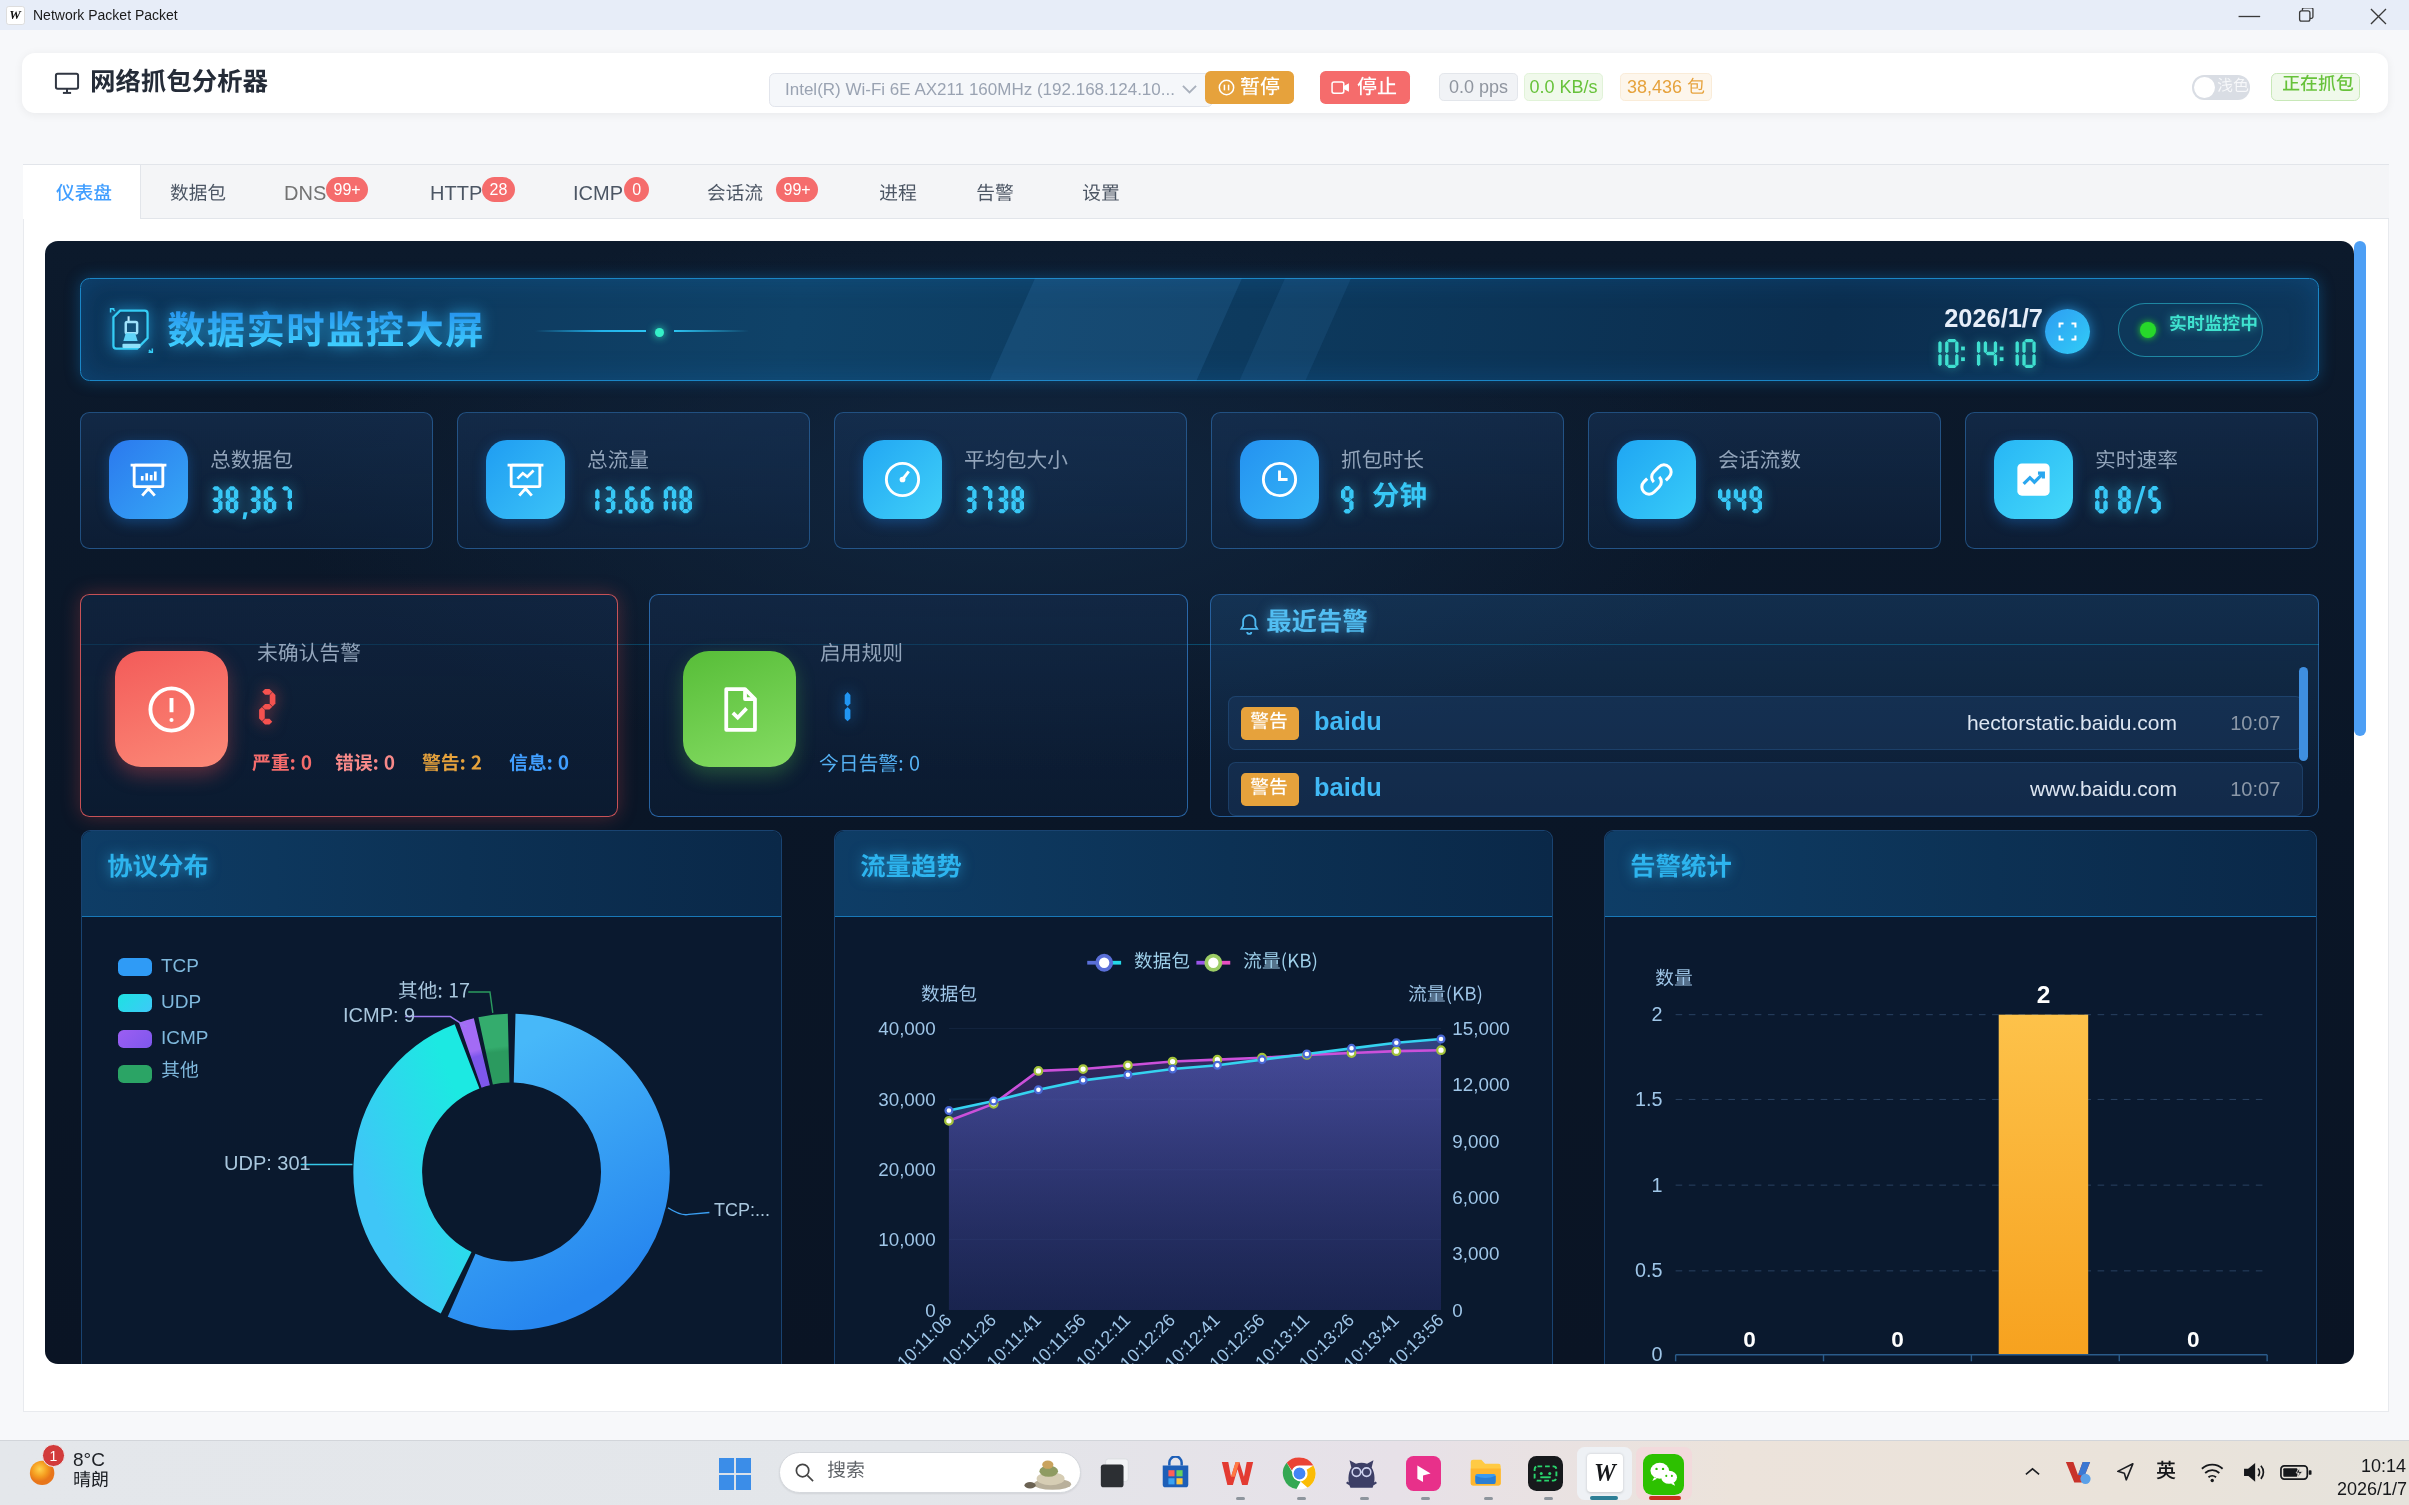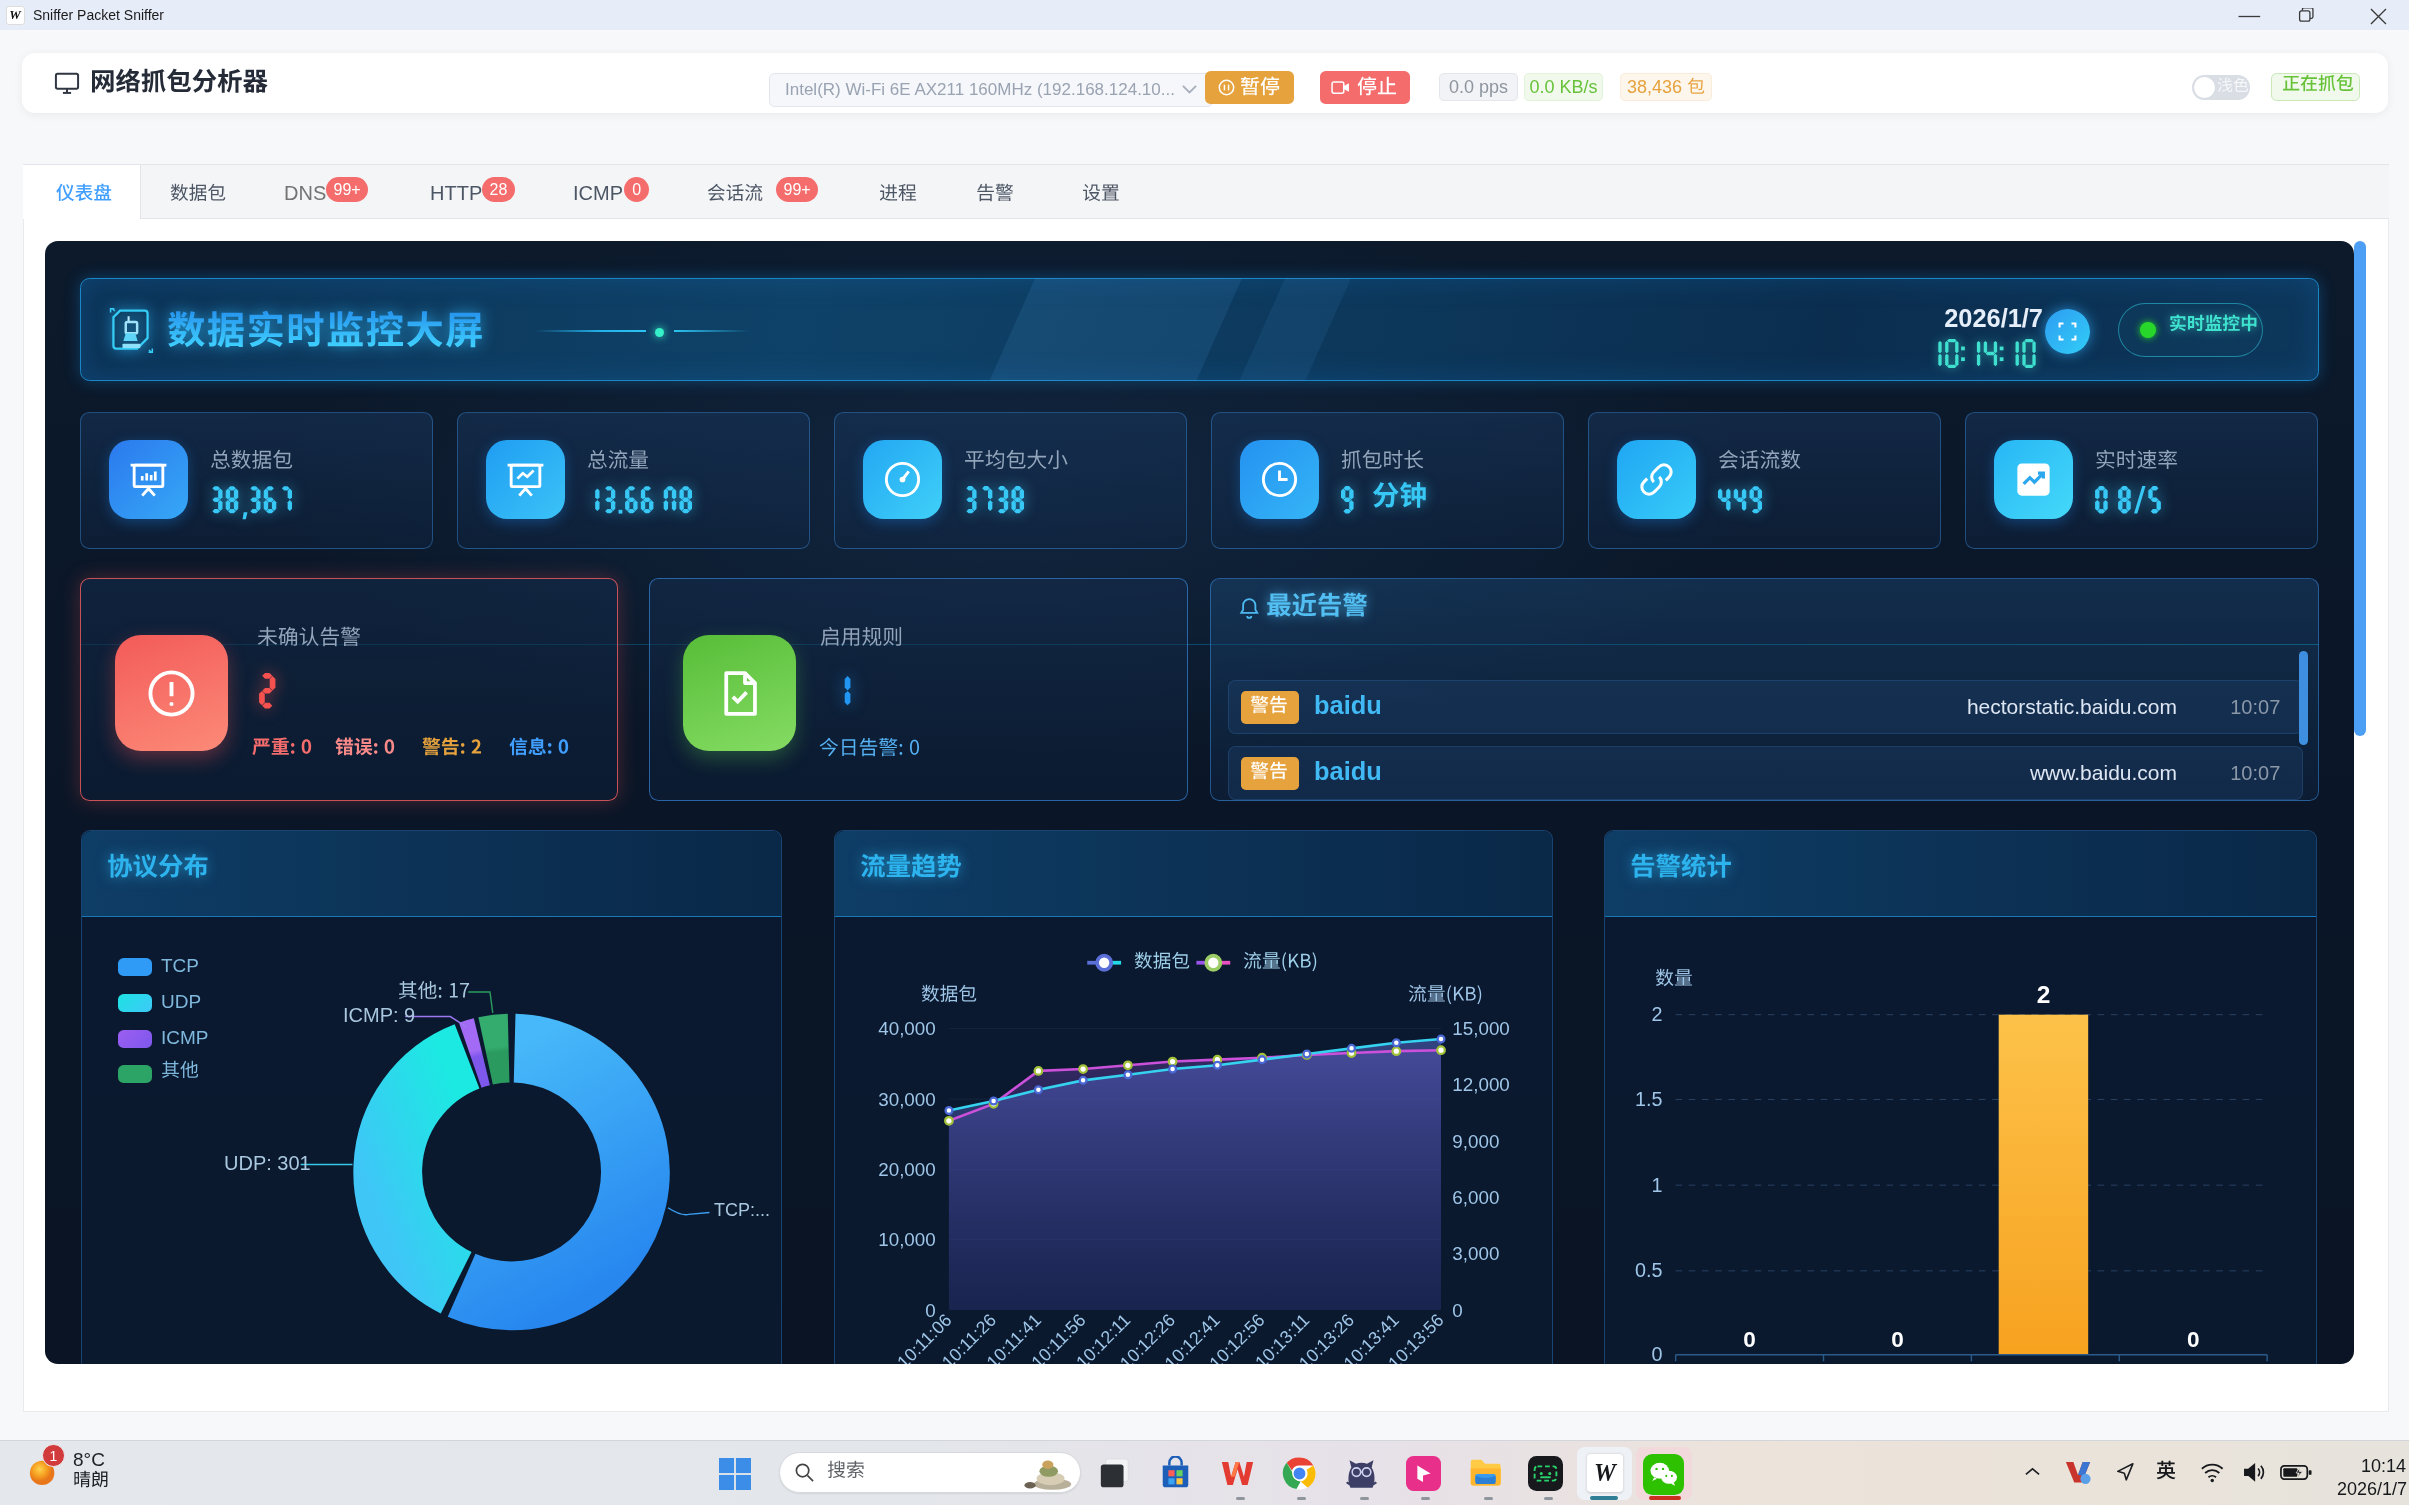--- a/index.html
+++ b/index.html
@@ -6,31 +6,31 @@
 #page{position:relative;width:2410px;height:1506px;background:#f7f8fa}
 #titlebar{position:absolute;left:0;top:0;width:2410px;height:30px;background:#e7edf8}
 #hcard{position:absolute;left:21.7px;top:53px;width:2366px;height:60px;background:#fff;border-radius:13px;box-shadow:0 1.9px 9.4px rgba(0,0,0,.06)}
 #tabs{position:absolute;left:22.6px;top:164px;width:2366px;height:55px;background:#f4f5f7;border-top:0.9px solid #e2e5ea;border-bottom:0.9px solid #e2e5ea}
 #activetab{position:absolute;left:0px;top:0px;width:118px;height:55px;background:#fff;border-right:0.9px solid #e2e5ea}
 #content{position:absolute;left:22.6px;top:219px;width:2366px;height:1193px;background:#fff;border-left:0.9px solid #e8eaee;border-right:0.9px solid #e8eaee;border-bottom:0.9px solid #e8eaee}
 #dash{position:absolute;left:45px;top:241px;width:2309px;height:1123px;border-radius:13px;overflow:hidden;background:radial-gradient(1224px 471px at 42% 22%,#11263f 0%,rgba(13,26,44,0) 60%),linear-gradient(180deg,#0c1a2c 0%,#0a1627 50%,#0a1424 100%)}
 #banner{position:absolute;left:35px;top:37px;width:2239px;height:103px;border-radius:9.4px;background:linear-gradient(100deg,#0c3357 0%,#0f4268 32%,#0d3a5e 52%,#0b2e4f 78%,#0d375c 100%);border:0.9px solid #1b86c6;box-shadow:0 0 15px rgba(20,140,220,.35), inset 0 0 28px rgba(20,120,200,.25);overflow:hidden}
 .statcard{position:absolute;top:171px;width:353px;height:137px;background:linear-gradient(180deg,rgba(25,56,96,.50),rgba(16,38,68,.42));border:0.9px solid rgba(58,138,216,.45);border-radius:9.4px}
 .sicon{position:absolute;left:28px;top:27px;width:79px;height:79px;border-radius:21px;display:flex;align-items:center;justify-content:center}
-.r2card{position:absolute;top:337px;height:223px;background:linear-gradient(180deg,rgba(22,48,84,.46),rgba(14,34,62,.40));border-radius:9.4px}
+.r2card{position:absolute;top:353px;height:223px;background:linear-gradient(180deg,rgba(22,48,84,.46),rgba(14,34,62,.40));border-radius:9.4px}
 .alertrow{position:absolute;left:17px;width:1075px;height:54px;background:rgba(28,62,104,.42);border:0.9px solid rgba(70,150,230,.18);border-radius:7.5px}
 .panel{position:absolute;top:589px;height:535px;background:rgba(11,30,54,.55);border:0.9px solid rgba(40,110,180,.5);border-radius:9.4px 9.4px 0 0;border-bottom:none}
 .phead{position:absolute;left:0;top:0;width:100%;height:86px;border-radius:9.4px 9.4px 0 0;background:linear-gradient(90deg,#0e3d66 0%,#0c3154 55%,#0a2848 100%);border-bottom:0.9px solid #1878b8}
 #taskbar{position:absolute;left:0;top:1440px;width:2410px;height:66px;background:linear-gradient(90deg,#e4e7eb 0%,#e3e6ea 38%,#e7e1e8 58%,#ece3db 72%,#eae3da 88%,#e6e3dc 100%);border-top:0.9px solid #d2d5da}
 .ticon{position:absolute;top:1456px;width:35px;height:35px}
 </style></head><body>
 <div id="page">
     <div id="titlebar"></div>
     <div class="abs" style="left:5.6px;top:5.6px;width:19px;height:19px;background:#fff;border:0.9px solid #ddd;border-radius:2.8px;display:flex;align-items:center;justify-content:center;font-weight:bold;font-style:italic;font-size:13px;color:#111;font-family:'Liberation Serif',serif">W</div>
-    <div class="abs" style="left:33px;top:6.6px;font-size:14px;color:#1b1b1b">Sniffer Packet Sniffer</div>
+    <div class="abs" style="left:33px;top:6.6px;font-size:14px;color:#1b1b1b">Network Packet Packet</div>
     <svg class="abs" style="left:2232px;top:7.5px" width="169" height="17" viewBox="0 0 180 18" fill="none" stroke="#3a3a3a" stroke-width="1.4">
       <line x1="7" y1="9" x2="30" y2="9"></line>
       <rect x="72" y="3" width="11" height="11" rx="2"></rect>
       <path d="M75 3 v-1.7 a1.6 1.6 0 0 1 1.6 -1.6 h8 a1.6 1.6 0 0 1 1.6 1.6 v8 a1.6 1.6 0 0 1 -1.6 1.6 H83" fill="none"></path>
       <path d="M148 1 l16 16 M164 1 l-16 16"></path>
     </svg>
     <div id="hcard"></div>
     <svg class="abs" style="left:53px;top:69px" width="28" height="28" viewBox="0 0 24 24" fill="none" stroke="#303642" stroke-width="1.7">
       <rect x="2.5" y="4" width="19" height="13" rx="1.5"></rect>
       <line x1="8.5" y1="20.5" x2="15.5" y2="20.5"></line>

